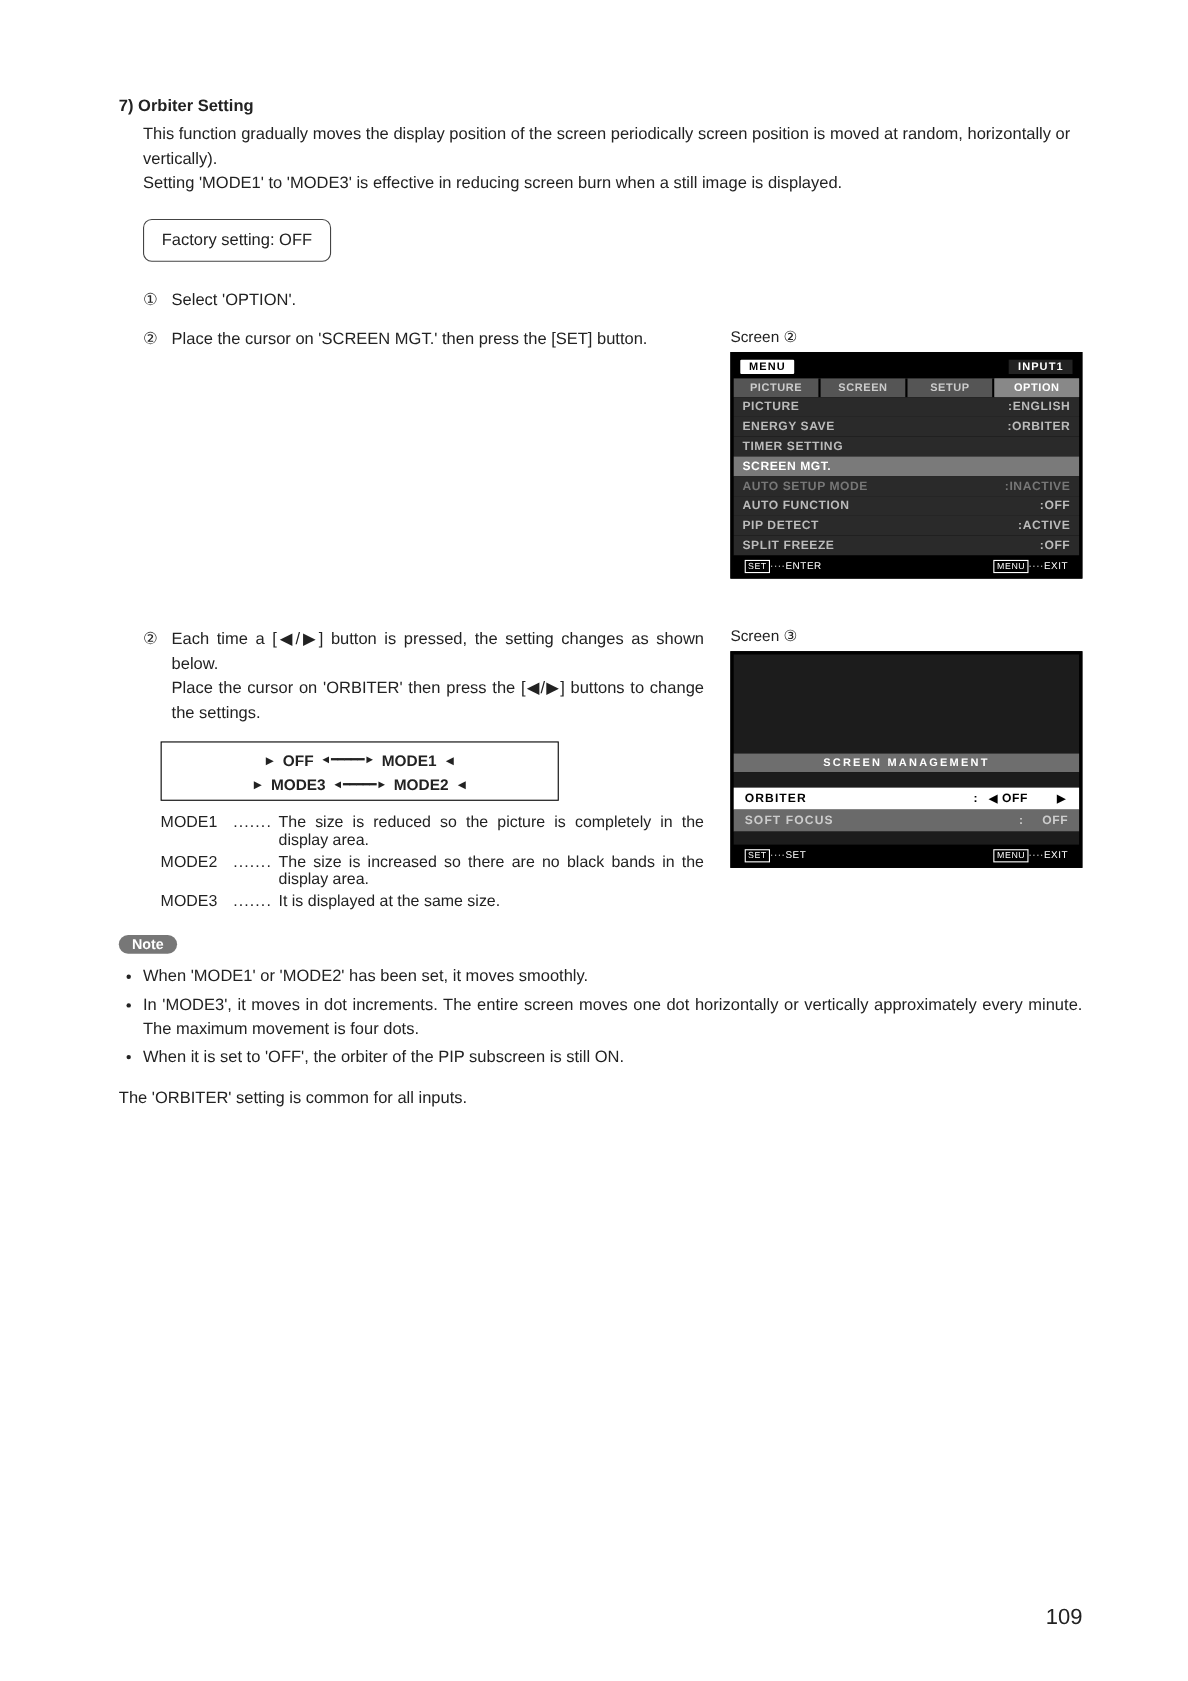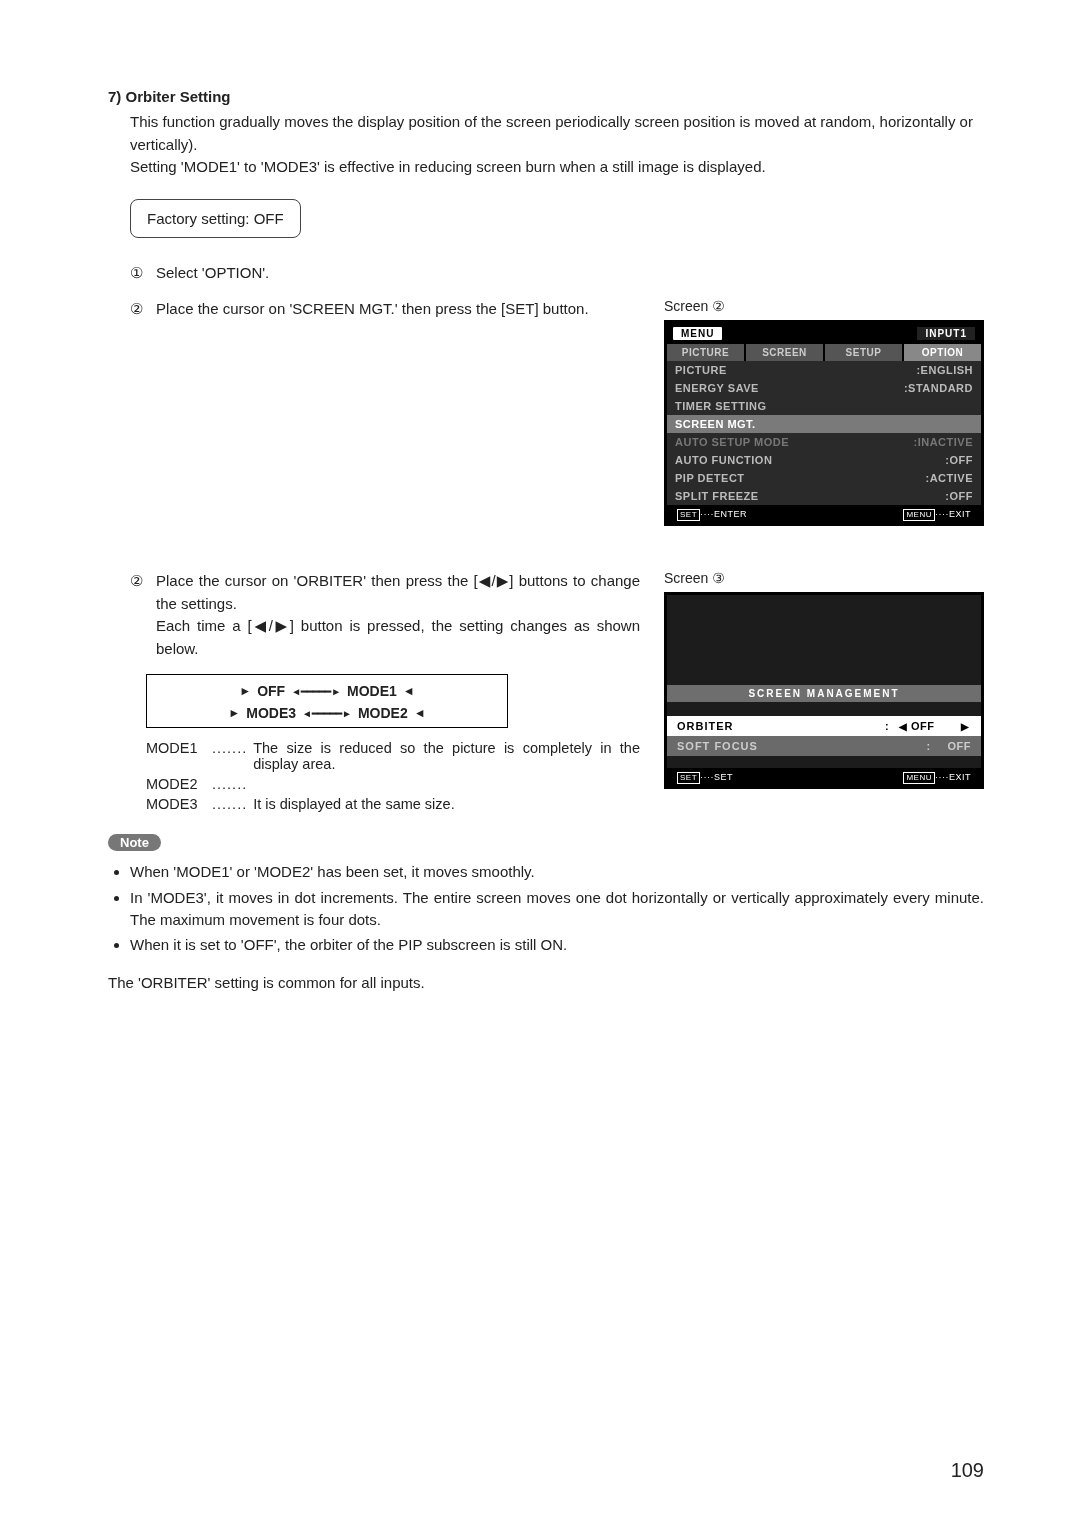--- a/index.html
+++ b/index.html
@@ -107,21 +107,21 @@
           <div class="tab">SETUP</div>
           <div class="tab active">OPTION</div>
         </div>
         <div id="osd1-items">
             <div class="osd-item ">
               <span class="lbl">PICTURE</span>
               <span class="val">:ENGLISH</span>
             </div>
             <div class="osd-item ">
               <span class="lbl">ENERGY SAVE</span>
-              <span class="val">:STANDARD</span>
+              <span class="val">:ORBITER</span>
             </div>
             <div class="osd-item ">
               <span class="lbl">TIMER SETTING</span>
               <span class="val"></span>
             </div>
             <div class="osd-item hl">
               <span class="lbl">SCREEN MGT.</span>
               <span class="val"></span>
             </div>
             <div class="osd-item dim">
@@ -150,22 +150,22 @@
   </div>
 
   <div style="height:44px"></div>
 
   
   <div class="two-col">
     <div class="left-col">
       <div class="step indent body">
         <div class="step-num circled">②</div>
         <div class="step-body">
+          <div style="text-align:justify;">Each time a [◀/▶] button is pressed, the setting changes as shown below.</div>
           <div style="text-align:justify;">Place the cursor on 'ORBITER' then press the [◀/▶] buttons to change the settings.</div>
-          <div style="text-align:justify;">Each time a [◀/▶] button is pressed, the setting changes as shown below.</div>
         </div>
       </div>
 
       <div class="cycle">
         <div class="cycle-row">
           <span class="arr">►</span>
           <span>OFF</span>
           <span class="lt">◄━━━━━►</span>
           <span>MODE1</span>
           <span class="arr">◄</span>
@@ -181,20 +181,21 @@
 
       <div class="mode-defs" id="mode-defs">
           <div class="row">
             <span class="mlabel">MODE1</span>
             <span class="dots">.......</span>
             <span class="mdesc">The size is reduced so the picture is completely in the display area.</span>
           </div>
           <div class="row">
             <span class="mlabel">MODE2</span>
             <span class="dots">.......</span>
+            <span class="mdesc">The size is increased so there are no black bands in the display area.</span>
           </div>
           <div class="row">
             <span class="mlabel">MODE3</span>
             <span class="dots">.......</span>
             <span class="mdesc">It is displayed at the same size.</span>
           </div>
         </div>
     </div>
 
     <div class="right-col">

